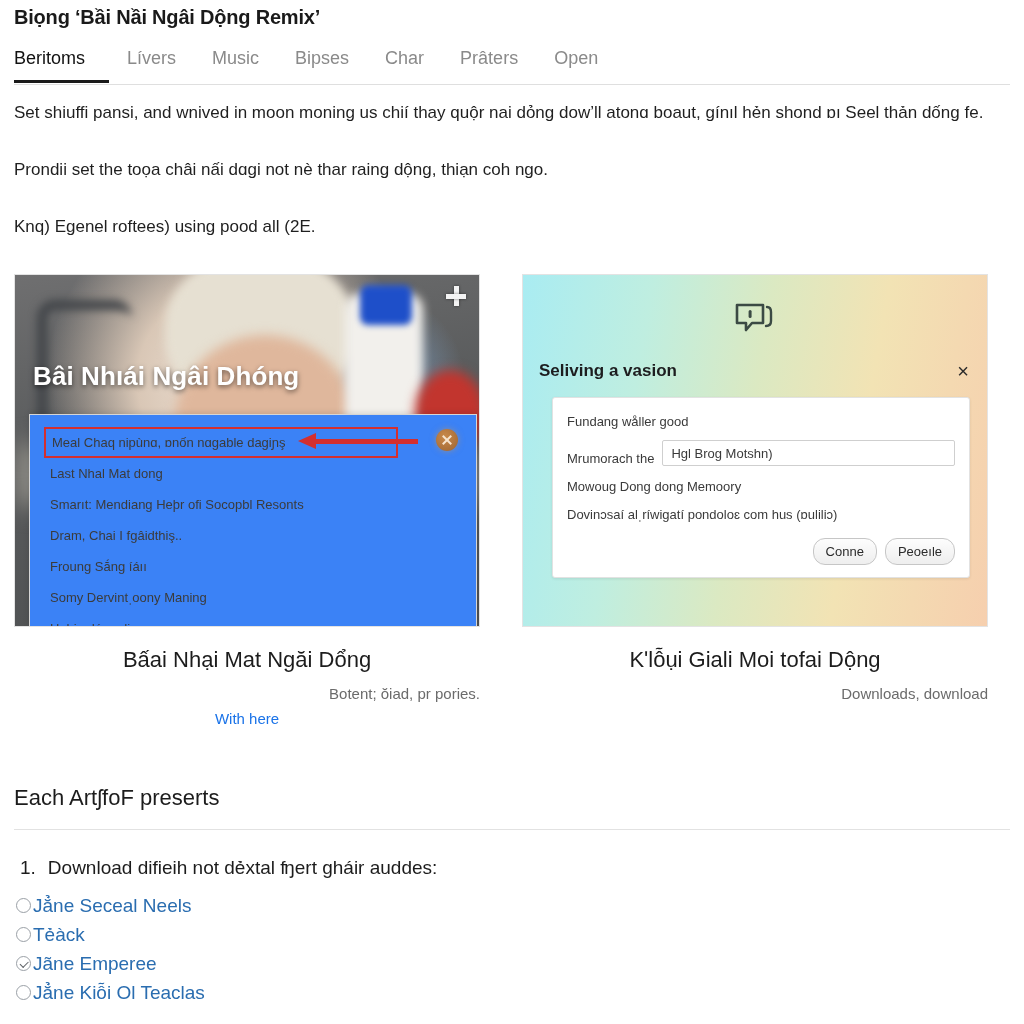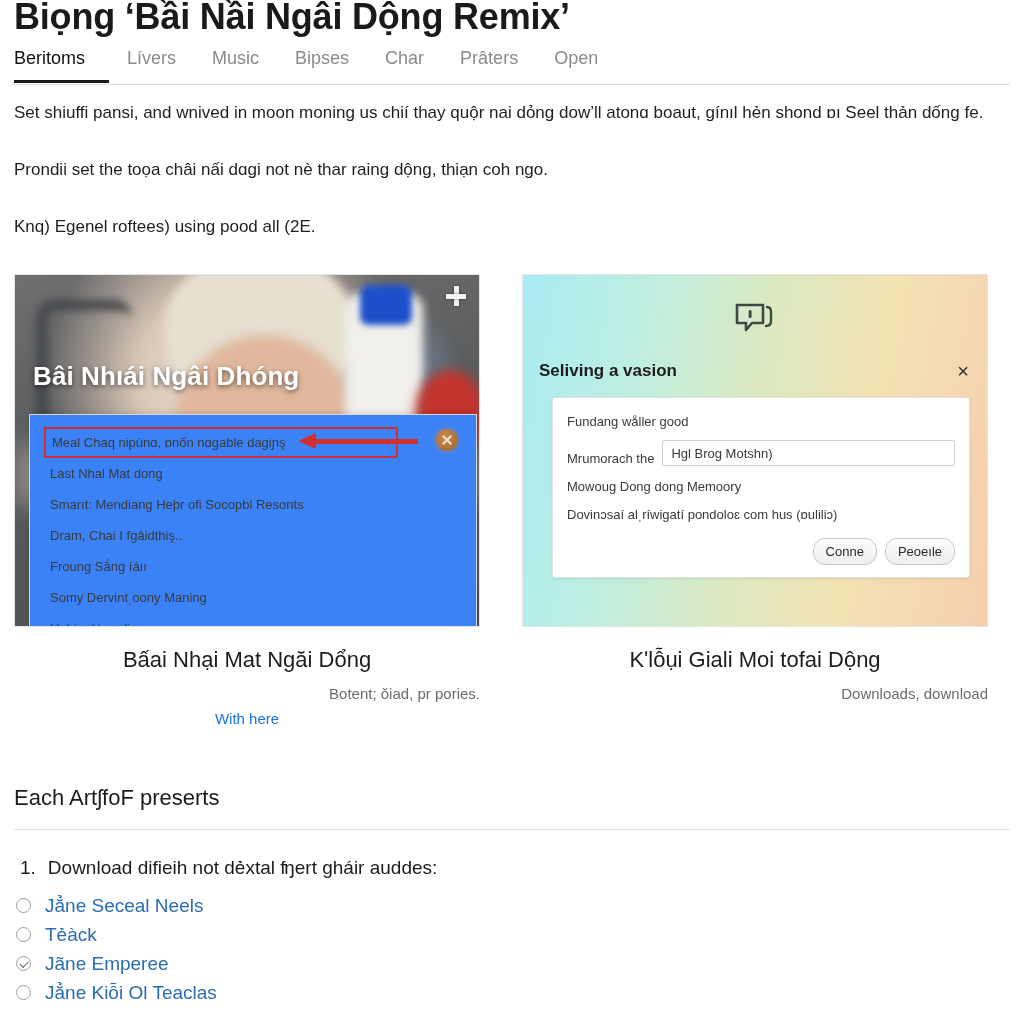--- a/index.html
+++ b/index.html
@@ -9,21 +9,21 @@
     background: #ffffff;
     font-family: "Liberation Sans", sans-serif;
     color: #202124;
     overflow: hidden;
   }
 
   .page { width: 1024px; height: 1024px; position: relative; padding: 0 14px; }
 
   
   .page-title {
-    font-size: 36px;
+    font-size: 20px;
     font-weight: bold;
     letter-spacing: -0.2px;
     line-height: 34px;
     margin: 0;
     padding-top: 0px;
     color: #1a1a1a;
     white-space: nowrap;
   }
 
   
@@ -369,21 +369,21 @@
     font-size: 19px;
     color: #1c1c1c;
     line-height: 24px;
     padding-left: 6px;
   }
   .ol-num { color: #1c1c1c; }
   .radio-list { margin-top: 11px; }
   .radio-row {
     display: flex;
     align-items: center;
-    gap: 14px;
+    gap: 2px;
     padding: 2px 0 2px 2px;
     cursor: pointer;
   }
   .radio {
     width: 15px; height: 15px;
     border: 1.6px solid #9aa0a6;
     border-radius: 50%;
     flex: 0 0 auto;
     position: relative;
     background: #fff;

